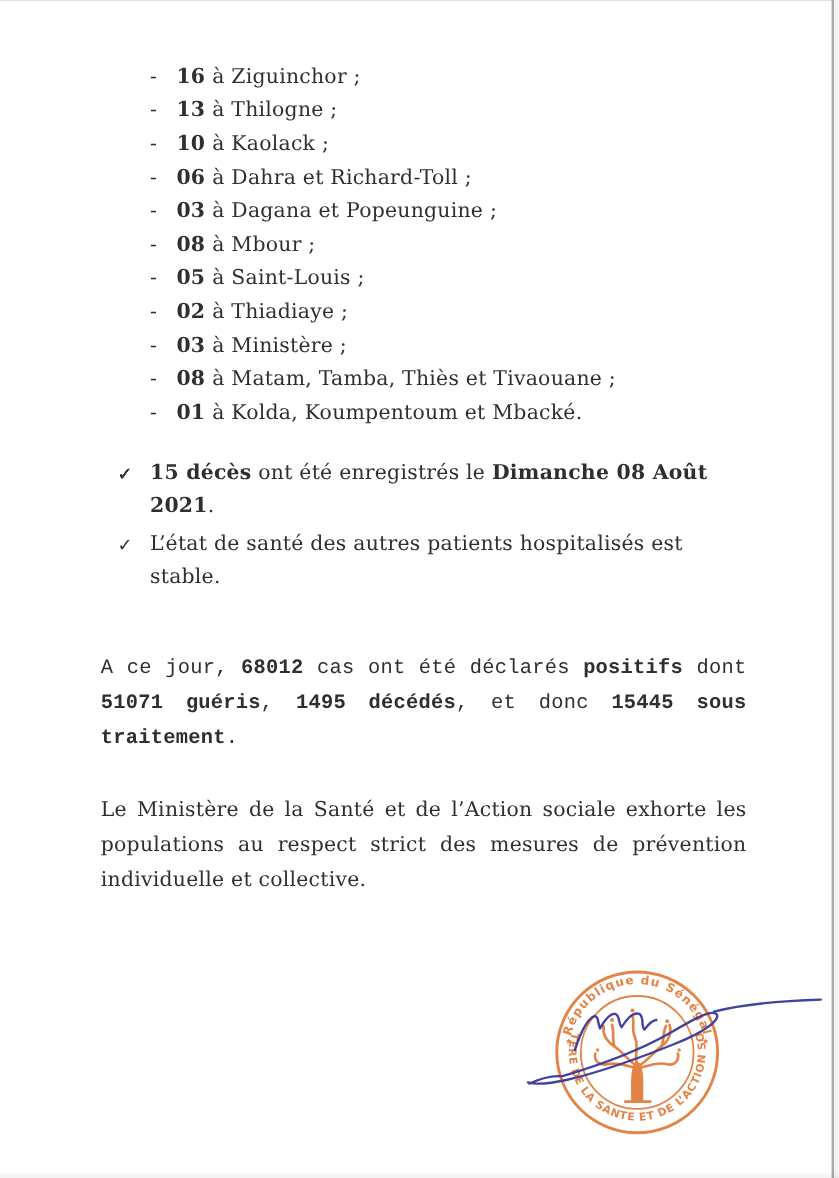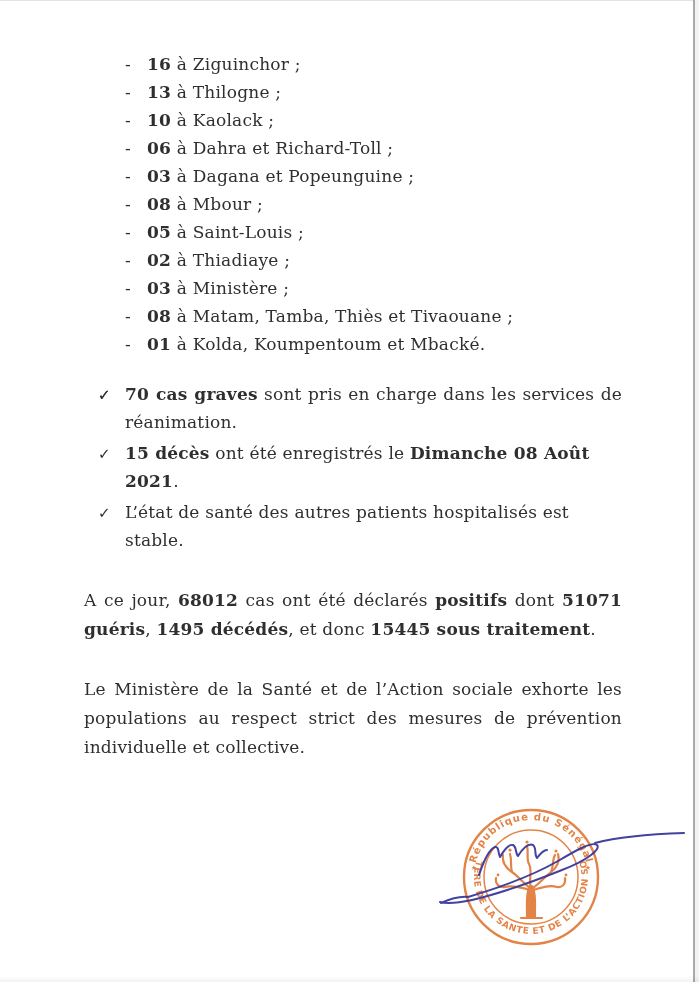--- a/index.html
+++ b/index.html
@@ -37,21 +37,21 @@
   ul.check-list{margin-top:22px;}
   ul.check-list li{
     position:relative;padding-left:41px;margin-bottom:3px;line-height:28px;
   }
   ul.check-list .check{
     position:absolute;left:14px;top:1px;font-size:15px;
     font-family:"DejaVu Sans","Liberation Sans",sans-serif;
   }
   .justify{text-align:justify;}
   p{margin:0;line-height:29px;}
-  p.p-totals{margin-top:32px;}
+  p.p-totals{margin-top:48px;font-family:Liberation Mono, monospace;}
   p.p-vaccin{margin-top:25px;}
   p.p-exhort{margin-top:31px;}
   strong{font-weight:bold;}
 
   .stamp-overlay{position:absolute;left:400px;top:790px;}
   .stamp-stroke{fill:none;stroke:var(--stamp-ink);}
   .stamp-fill{fill:var(--stamp-ink);stroke:none;}
   .stamp-text{
     fill:var(--stamp-ink);
     font-family:"DejaVu Sans","Liberation Sans",sans-serif;
@@ -78,21 +78,21 @@
         <li><span class="dash">-</span><strong>03</strong><span class="rest">à Dagana et Popeunguine ;</span></li>
         <li><span class="dash">-</span><strong>08</strong><span class="rest">à Mbour ;</span></li>
         <li><span class="dash">-</span><strong>05</strong><span class="rest">à Saint-Louis ;</span></li>
         <li><span class="dash">-</span><strong>02</strong><span class="rest">à Thiadiaye ;</span></li>
         <li><span class="dash">-</span><strong>03</strong><span class="rest">à Ministère ;</span></li>
         <li><span class="dash">-</span><strong>08</strong><span class="rest">à Matam, Tamba, Thiès et Tivaouane ;</span></li>
         <li><span class="dash">-</span><strong>01</strong><span class="rest">à Kolda, Koumpentoum et Mbacké.</span></li>
       </ul>
     <ul class="check-list">
         <li><span class="check">✓</span></li>
-        <li class="justify"><span class="check">✓</span><span><strong>70 cas graves</strong><span> sont pris en charge dans les services de réanimation.</span></span></li>
+        <li class="justify"><span class="check">✓</span></li>
         <li><span class="check">✓</span><span><strong>15 décès</strong><span> ont été enregistrés le </span><strong>Dimanche 08 Août 2021</strong><span>.</span></span></li>
         <li><span class="check">✓</span><span><span>L’état de santé des autres patients hospitalisés est stable.</span></span></li>
       </ul>
     <p class="p-totals justify"><span>A ce jour, </span><strong>68012</strong><span> cas ont été déclarés </span><strong>positifs</strong><span> dont </span><strong>51071 guéris</strong><span>, </span><strong>1495 décédés</strong><span>, et donc </span><strong>15445 sous traitement</strong><span>.</span></p>
     <p class="p-exhort justify"><span>Le Ministère de la Santé et de l’Action sociale exhorte les populations au respect strict des mesures de prévention individuelle et collective.</span></p>
   </div>
 
   <svg class="stamp-overlay" width="299" height="192" viewBox="0 0 299 192">
     <defs>
       <path id="arcTop" d="M 74 87 A 57 57 0 1 1 188 87"></path>

